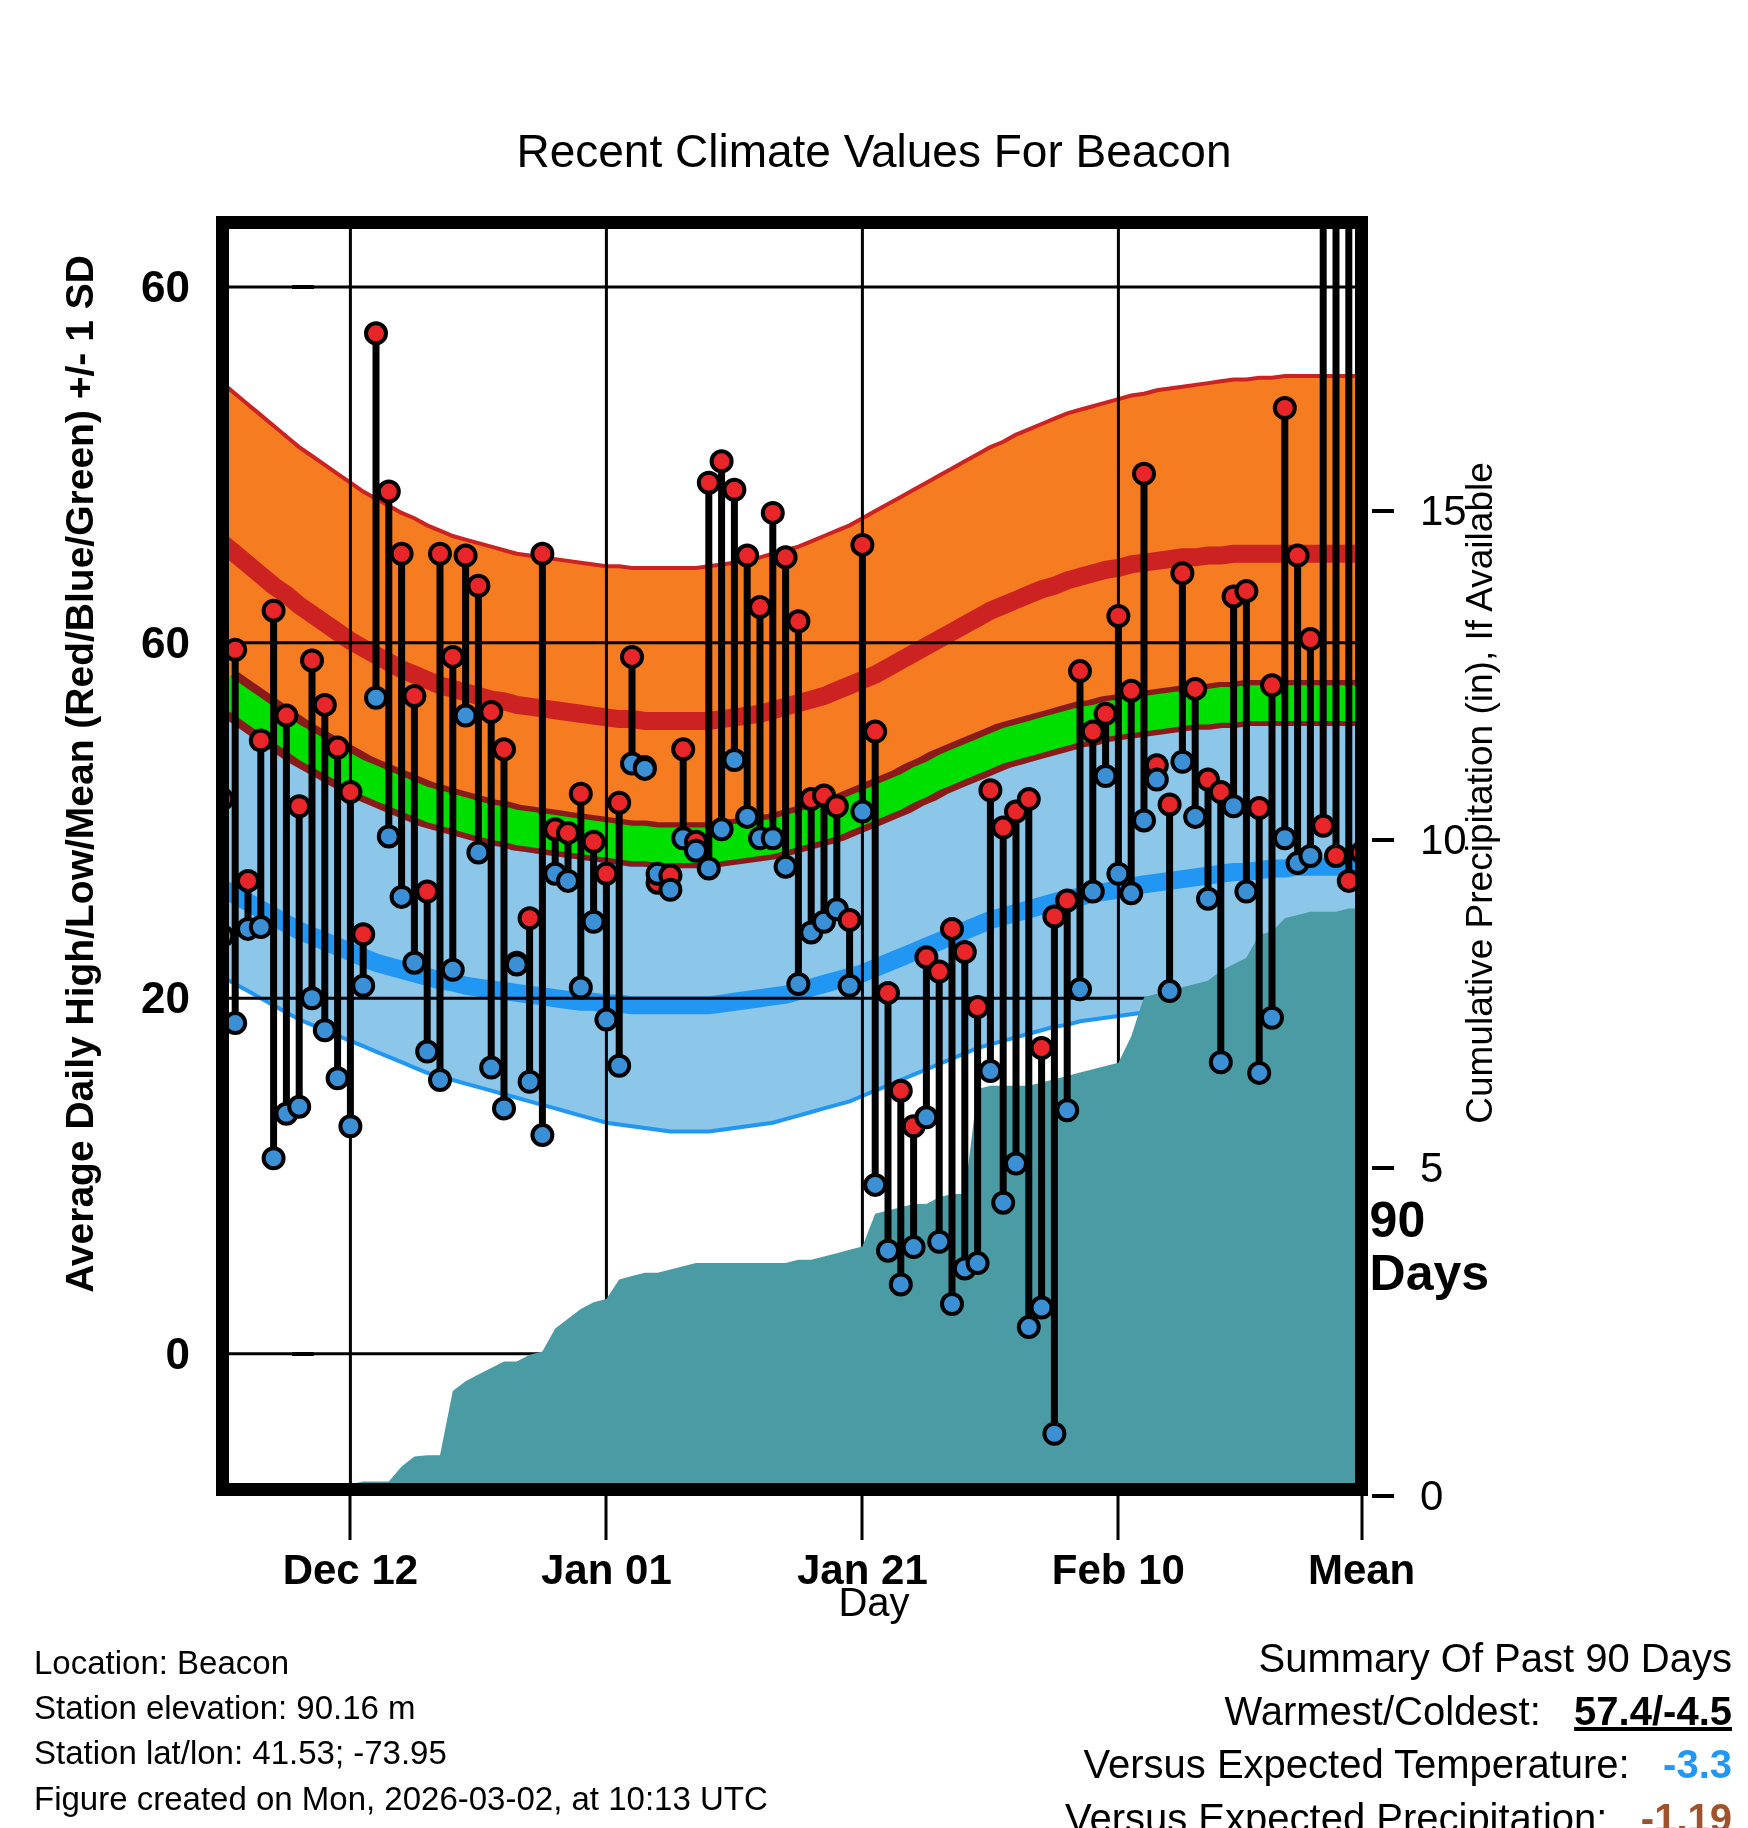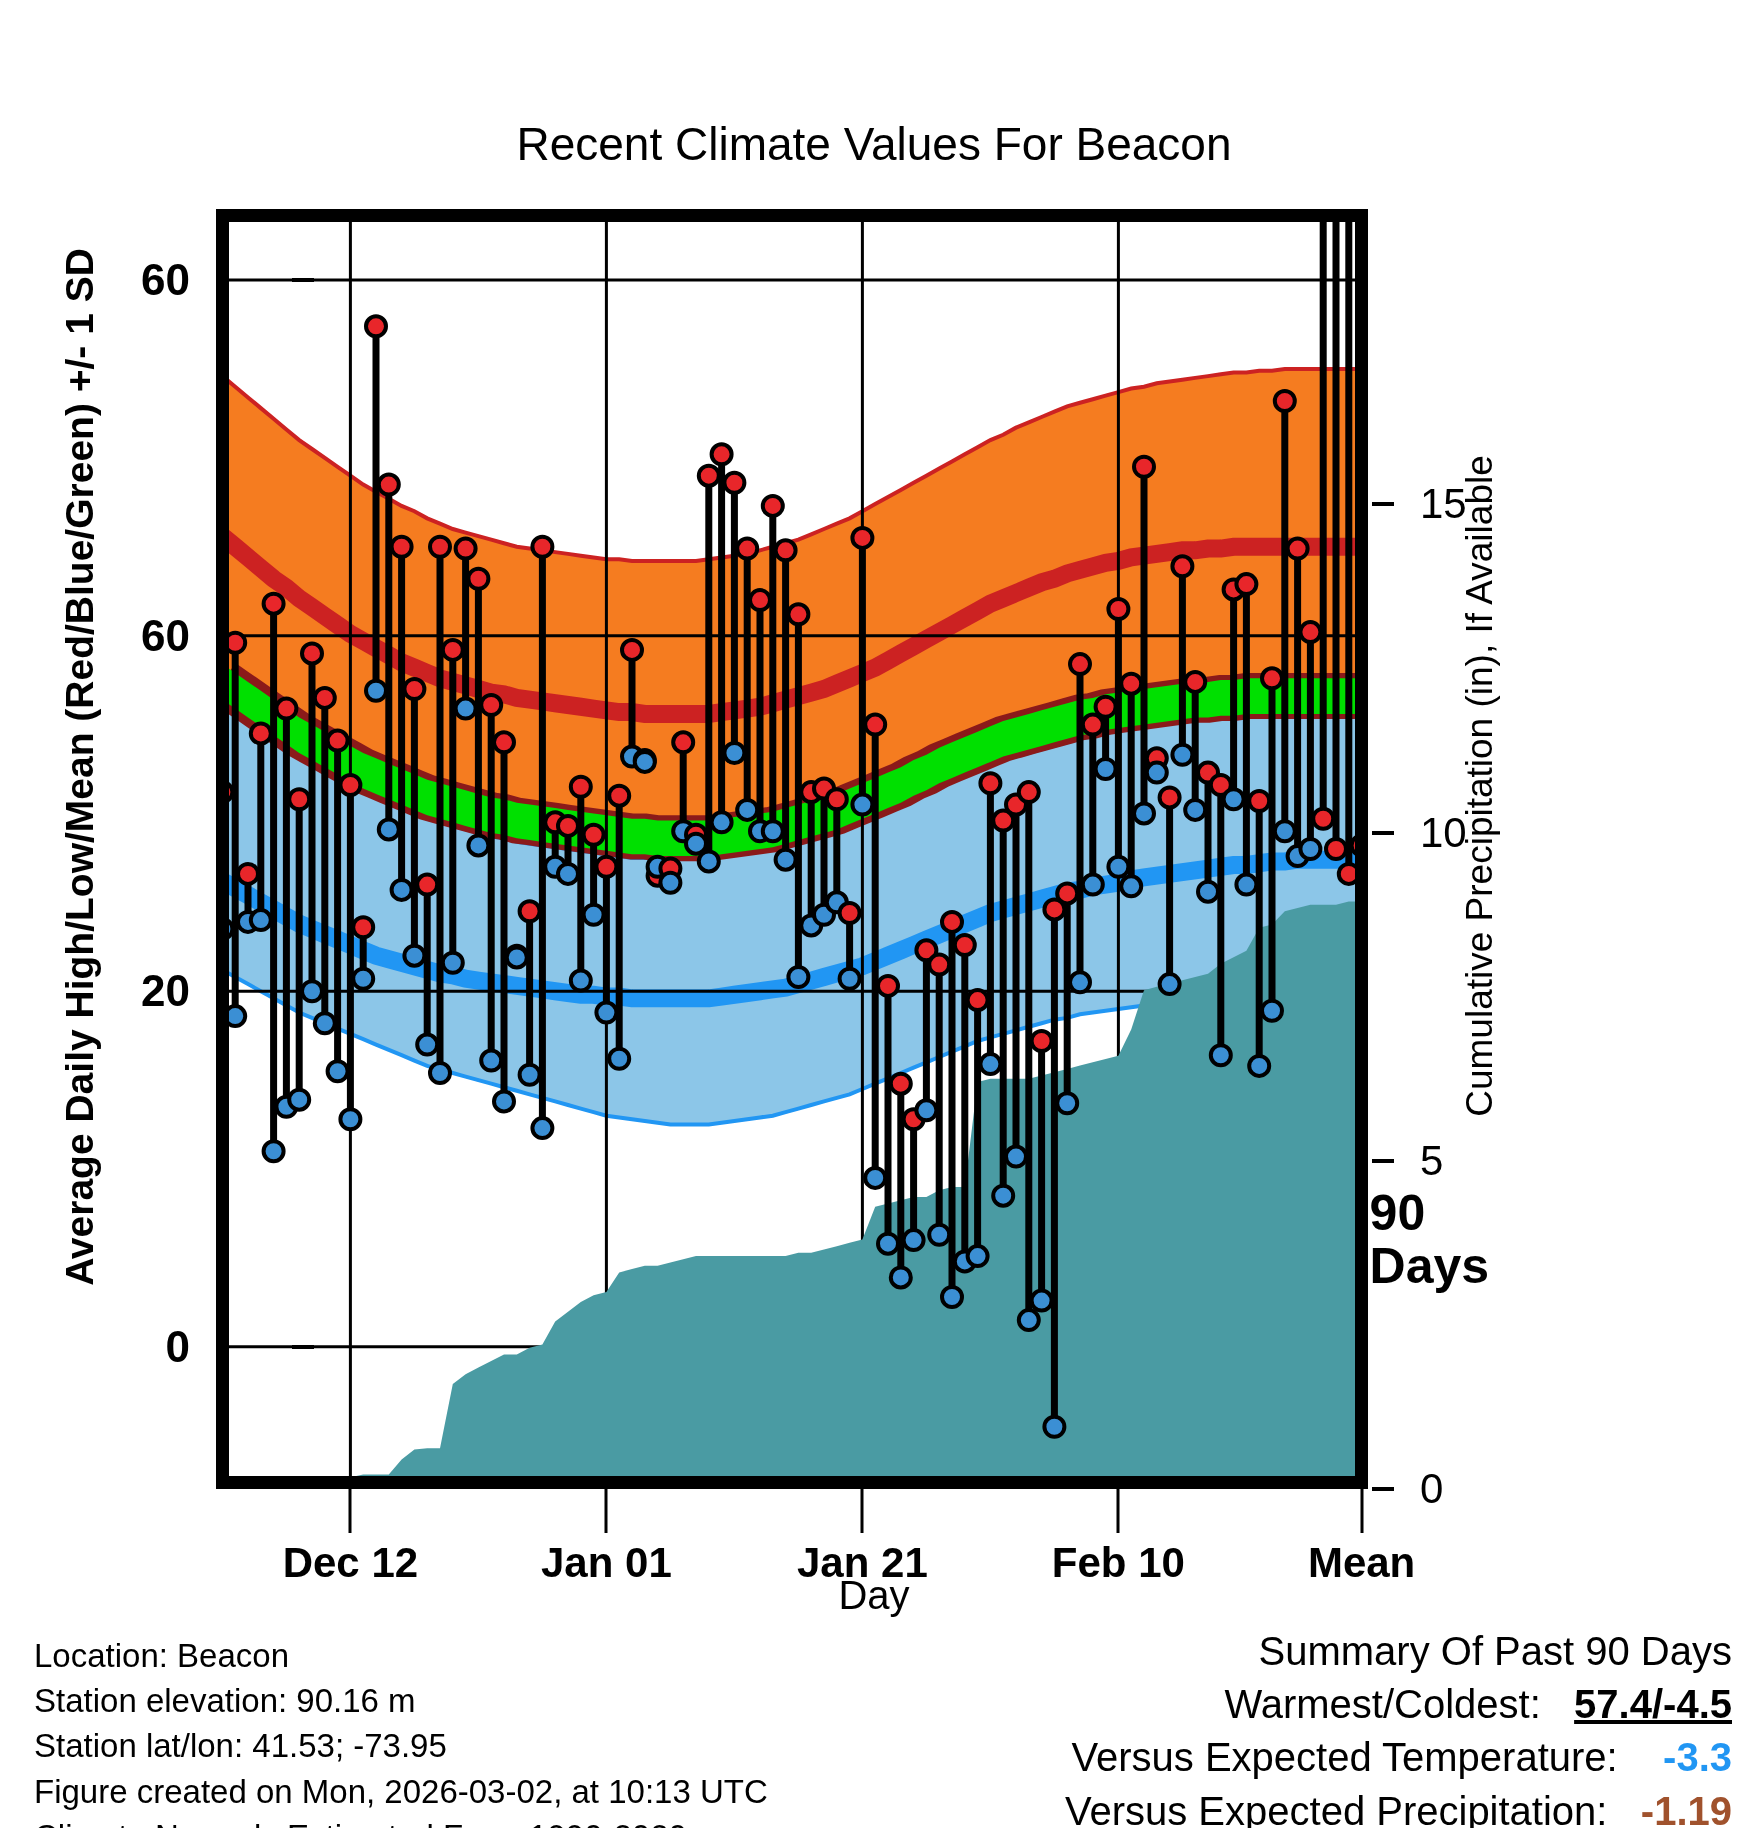--- a/index.html
+++ b/index.html
@@ -1,18 +1,18 @@
 <!DOCTYPE html>
 <html><head>
 <meta charset="utf-8">
 <style>
   html,body{margin:0;padding:0;background:#ffffff;}
   body{width:1748px;height:1828px;position:relative;
        font-family:"Liberation Sans","DejaVu Sans",sans-serif;color:#000;}
-  #figure{position:absolute;left:0;top:5px;width:1748px;height:1816px;border-radius:11px;}
+  #figure{position:absolute;left:0;top:12px;width:1748px;height:1816px;border-radius:11px;}
   .title{position:absolute;left:0;top:112px;width:1748px;text-align:center;
          font-size:46px;font-weight:400;letter-spacing:0px;}
   .ylabel-left{position:absolute;left:-460px;top:740px;width:1080px;text-align:center;
                font-size:39px;font-weight:700;transform:rotate(-90deg);transform-origin:center center;}
   .ylabel-right{position:absolute;left:980px;top:760px;width:1000px;text-align:center;
                 font-size:37px;font-weight:400;transform:rotate(-90deg);transform-origin:center center;}
   .xlabel{position:absolute;left:0;top:1568px;width:1748px;text-align:center;font-size:40px;}
   .plotwrap{position:absolute;left:216px;top:204px;width:1152px;height:1280px;}
   .frame{position:absolute;left:0;top:0;width:100%;height:100%;
          border:13px solid #000;box-sizing:border-box;pointer-events:none;z-index:40;}
@@ -26,21 +26,21 @@
   .rytick-col{position:absolute;left:1368px;top:204px;width:160px;height:1280px;}
   .rytickmark{position:absolute;left:4px;width:22px;height:4px;background:#000;transform:translateY(-50%);}
   .xtick-col{position:absolute;left:216px;top:1484px;width:1152px;height:130px;font-weight:bold;}
   .xtickmark{position:absolute;top:0;width:3px;height:44px;background:#000;transform:translateX(-50%);}
   .xtick{position:absolute;top:50px;font-size:42px;white-space:nowrap;transform:translateX(-50%);}
   .daysbadge{position:absolute;font-size:50px;font-weight:700;line-height:1.05;}
   .footL{position:absolute;left:34px;top:1628px;font-size:33px;line-height:1.37;}
   .footR{position:absolute;right:16px;top:1620px;text-align:right;font-size:40px;line-height:1.33;}
   .footR .row{white-space:nowrap;}
   .val-b{font-weight:700;text-decoration:underline;}
-  .val-blue{font-weight:700;color:#2196F3;margin-left:12px;}
+  .val-blue{font-weight:700;color:#2196F3;}
   .val-brown{font-weight:700;color:#A0522D;}
 </style>
 </head>
 <body>
 
 <div id="figure">
 
   <div class="title">Recent Climate Values For Beacon</div>
 
   <div class="ylabel-left">Average Daily High/Low/Mean (Red/Blue/Green) +/- 1 SD</div>

